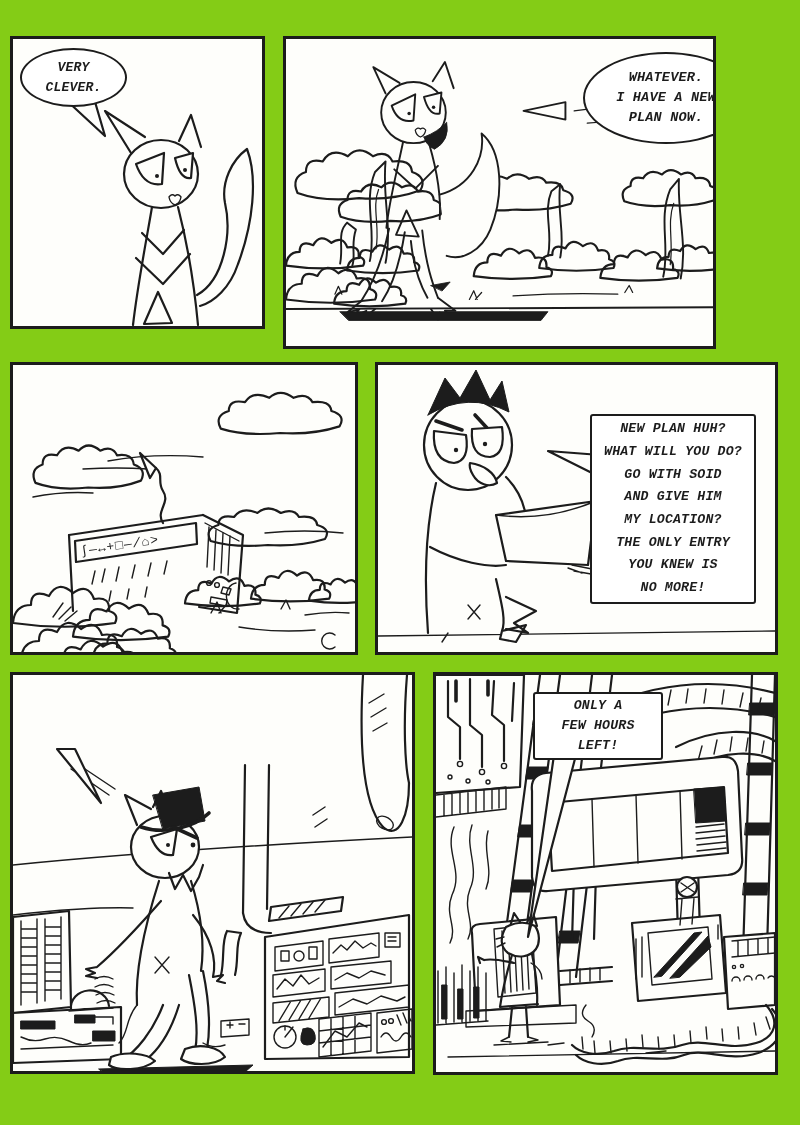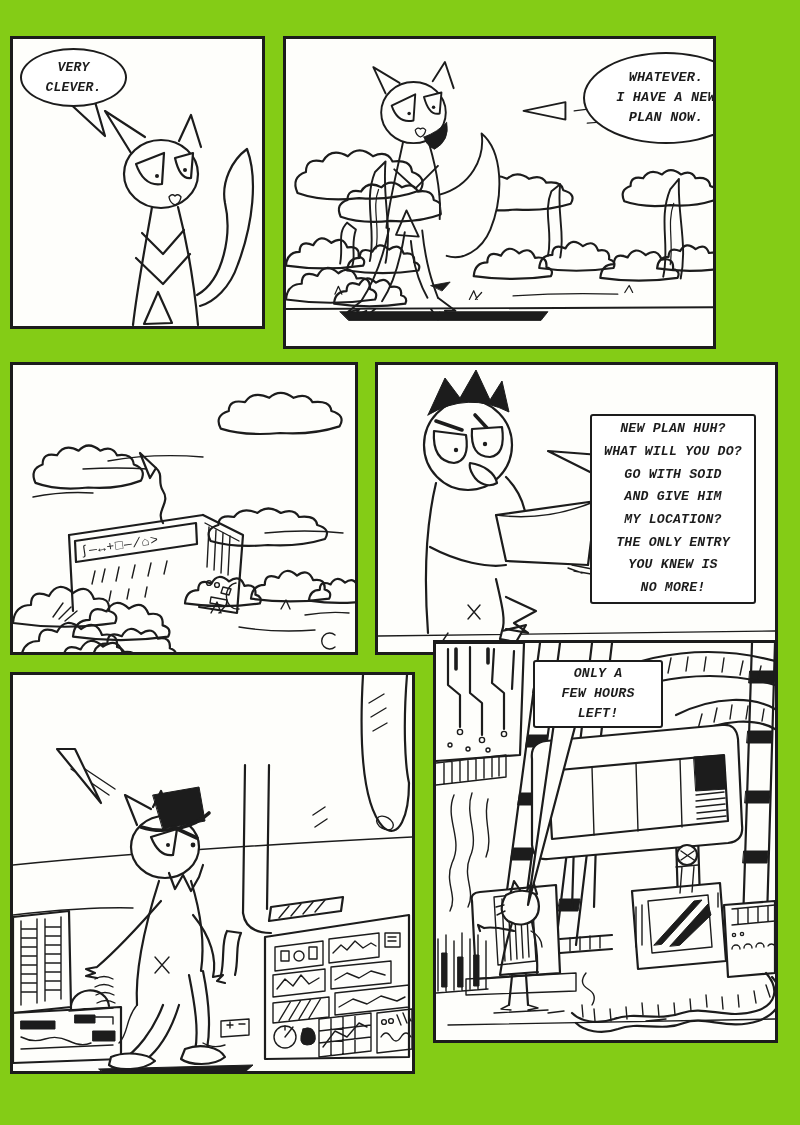--- a/index.html
+++ b/index.html
@@ -4,21 +4,21 @@
 <style>
   html,body{margin:0;padding:0;background:#e8e8e2;}
   .page{position:relative;width:800px;height:1125px;background:#84cc16;margin:0 auto;
         font-family:Liberation Mono, monospace;color:#1c1c1c;overflow:hidden;}
   .panel{position:absolute;background:#fefefb;border:3px solid #1c1c1c;box-sizing:border-box;overflow:hidden;}
   #panel1{left:10px;top:36px;width:255px;height:293px;}
   #panel2{left:283px;top:36px;width:433px;height:313px;}
   #panel3{left:10px;top:362px;width:348px;height:293px;}
   #panel4{left:375px;top:362px;width:403px;height:293px;}
   #panel5{left:10px;top:672px;width:405px;height:402px;}
-  #panel6{left:433px;top:640px;width:345px;height:403px;}
+  #panel6{left:433px;top:672px;width:345px;height:403px;}
   .art{position:absolute;left:0;top:0;width:100%;height:100%;}
   svg .ln, svg path, svg circle, svg ellipse, svg polyline, svg polygon, svg line, svg rect{
       stroke:#1c1c1c;stroke-width:2.2;fill:none;stroke-linecap:round;stroke-linejoin:round;}
   svg text{stroke:none;fill:#1c1c1c;}
   svg .fw{fill:#fefefb;} svg .fk{fill:#1c1c1c;stroke:#1c1c1c;stroke-width:1;}
   svg .thin{stroke-width:1.4;} svg .thick{stroke-width:3.6;} svg .dot{fill:#1c1c1c;stroke:none;}
   .bubble{position:absolute;background:#fff;border:2.6px solid #1c1c1c;display:flex;
           align-items:center;justify-content:center;text-align:center;box-sizing:border-box;
           font-style:italic;font-weight:700;letter-spacing:.2px;line-height:1.5;}
   .bubble .tx{white-space:pre-line;}

